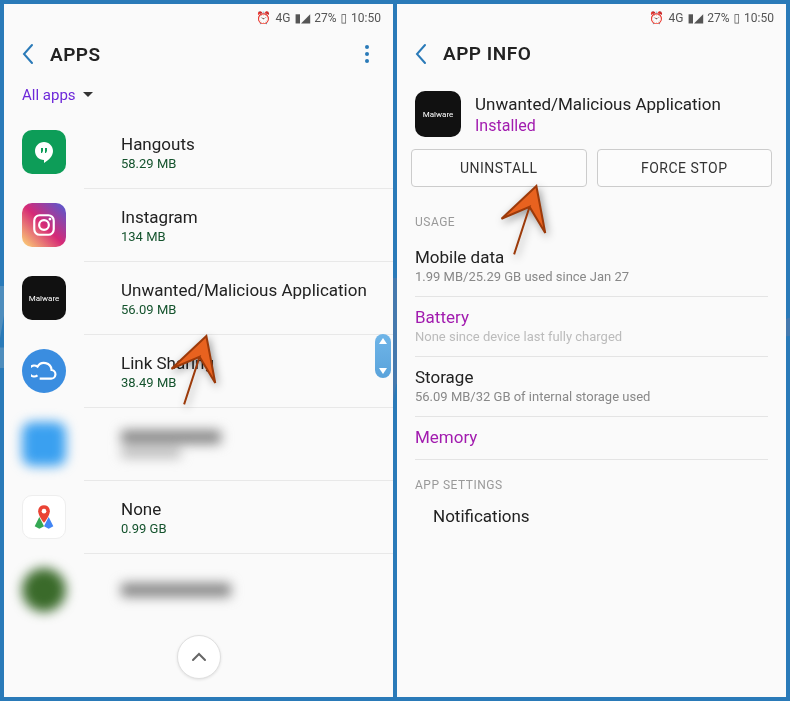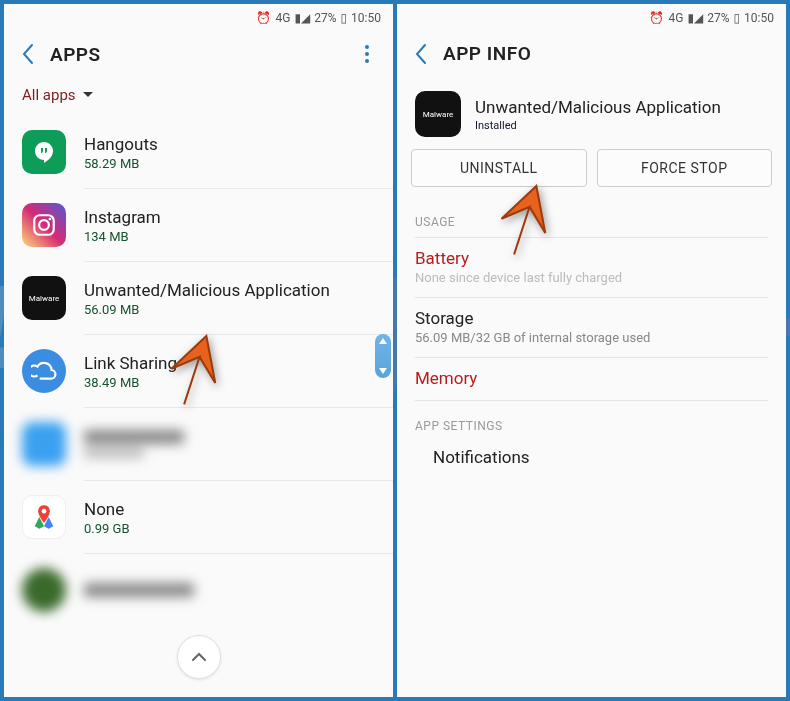--- a/index.html
+++ b/index.html
@@ -61,21 +61,21 @@
     justify-content: center;
     color: #2a7ab8;
     font-size: 20px;
   }
   .filter-row {
     padding: 4px 18px 12px 18px;
     display: flex;
     align-items: center;
     gap: 6px;
     font-size: 15px;
-    color: #7f1d1d;
+    color: #6d28d9;
   }
   .filter-row svg { width: 12px; height: 8px; }
   .app-list { flex: 1; }
   .app-item {
     display: flex;
     align-items: center;
     padding: 14px 18px;
     gap: 18px;
   }
   .app-icon {
@@ -84,21 +84,21 @@
     border-radius: 10px;
     display: flex;
     align-items: center;
     justify-content: center;
     font-size: 22px;
     color: white;
     flex-shrink: 0;
   }
   .app-icon.square { border-radius: 10px; }
   .app-icon.round { border-radius: 50%; }
-  .app-text { flex: 1; }
+  .app-text { flex: 1; margin-left: 37px; }
   .app-name { font-size: 17px; color: #222; }
   .app-size { font-size: 13px; color: #14532d; margin-top: 2px; }
   .sep {
     height: 1px;
     background: #e8e8e8;
     margin-left: 80px;
   }
   .blurred { filter: blur(6px); }
   .scroll-pill {
     position: absolute;
@@ -143,21 +143,21 @@
     height: 46px;
     border-radius: 10px;
     background: #111;
     color: #fff;
     font-size: 8px;
     display: flex;
     align-items: center;
     justify-content: center;
   }
   .appinfo-name { font-size: 17px; color: #222; }
-  .appinfo-status { font-size: 11px; color: #0f172a; margin-top: 2px; }
+  .appinfo-status { font-size: 16px; color: #a21caf; margin-top: 2px; }
   .action-row {
     display: flex;
     gap: 10px;
     padding: 0 14px 10px 14px;
   }
   .action-btn {
     flex: 1;
     border: 1px solid #ccc;
     border-radius: 4px;
     padding: 10px 0;
@@ -170,21 +170,21 @@
   .section-header {
     padding: 18px 2px 8px 18px;
     font-size: 12px;
     color: #999;
     letter-spacing: 0.5px;
   }
   .usage-item {
     padding: 10px 18px 12px 18px;
   }
   .usage-title { font-size: 17px; color: #222; }
-  .usage-title.dim { color: #b91c1c; }
+  .usage-title.dim { color: #a21caf; }
   .usage-sub { font-size: 13px; color: #888; margin-top: 2px; }
   .usage-sub.dim { color: #bbb; }
   .usage-sep { height: 1px; background: #e4e4e4; margin: 0 18px; }
   .notif-title { font-size: 17px; color: #222; padding: 6px 18px 0 36px; }
   
   .watermark {
     position: absolute;
     top: 50%;
     left: 50%;
     transform: translate(-50%, -50%);
@@ -372,20 +372,24 @@
     </div>
   </div>
 
   <div class="action-row">
     <div class="action-btn">UNINSTALL</div>
     <div class="action-btn">FORCE STOP</div>
   </div>
 
   <div class="section-header">USAGE</div>
 
+  <div class="usage-item">
+    <div class="usage-title">Mobile data</div>
+    <div class="usage-sub">1.99 MB/25.29 GB used since Jan 27</div>
+  </div>
   <div class="usage-sep"></div>
 
   <div class="usage-item">
     <div class="usage-title dim">Battery</div>
     <div class="usage-sub dim">None since device last fully charged</div>
   </div>
   <div class="usage-sep"></div>
 
   <div class="usage-item">
     <div class="usage-title">Storage</div>

